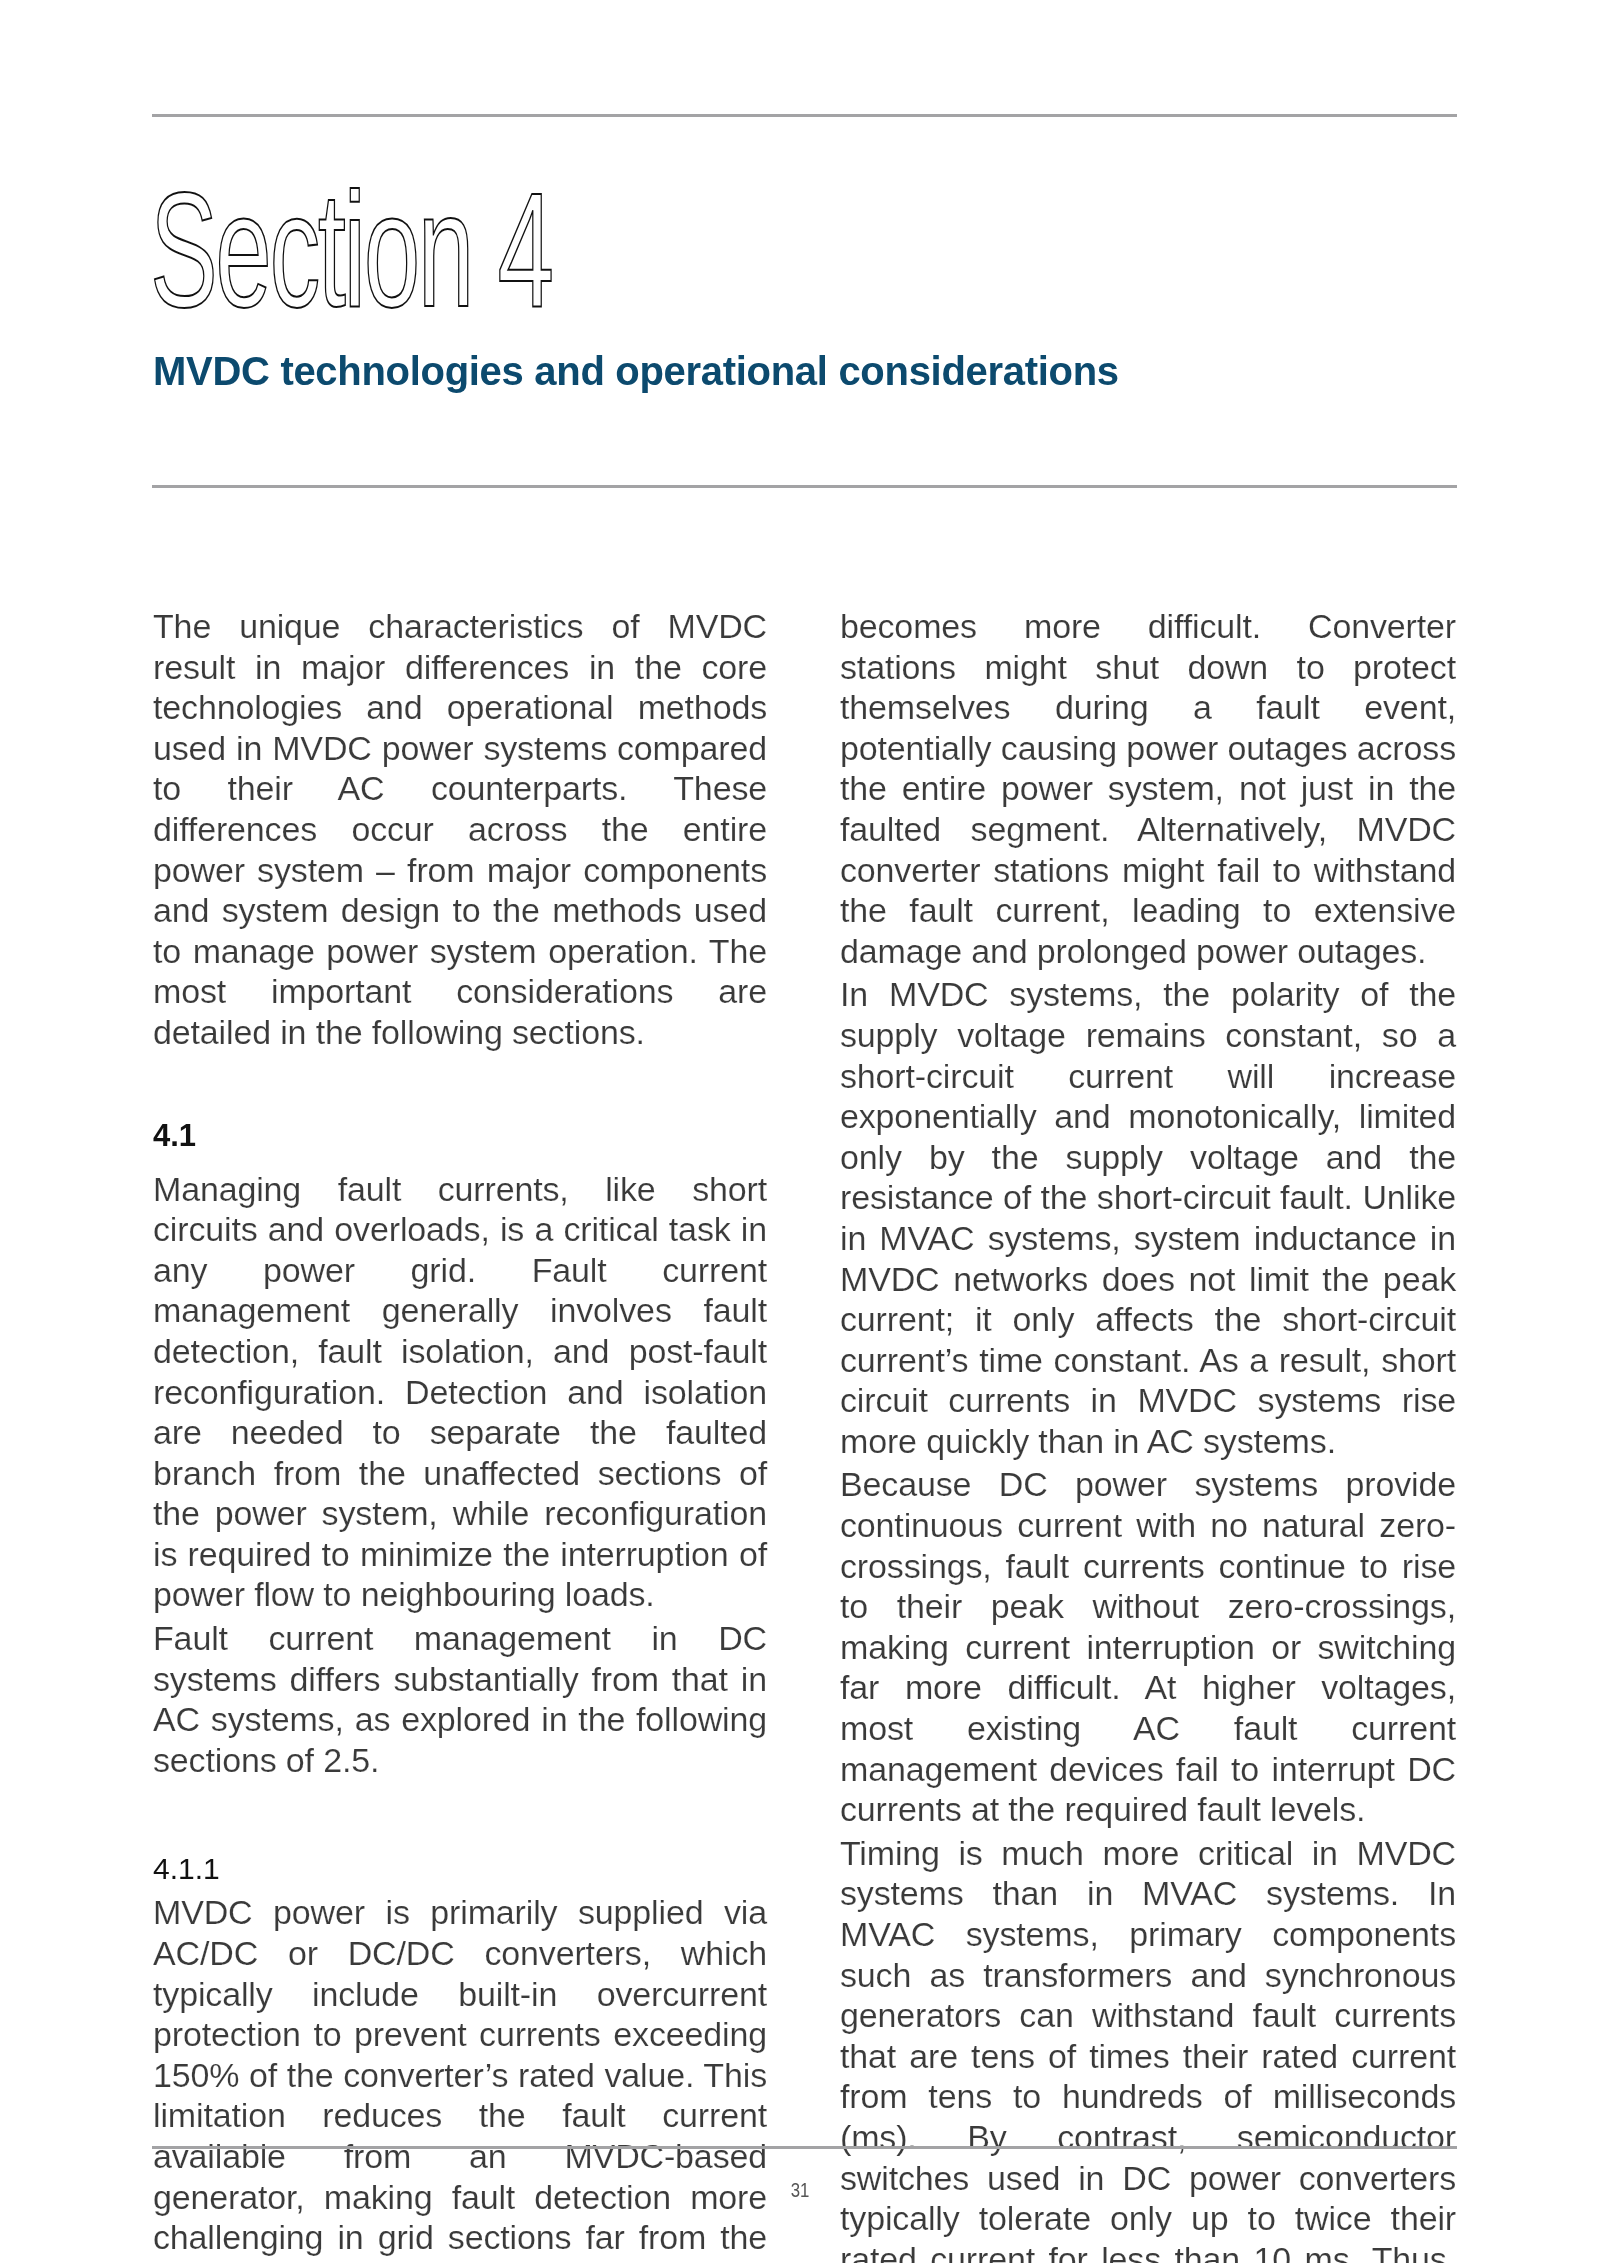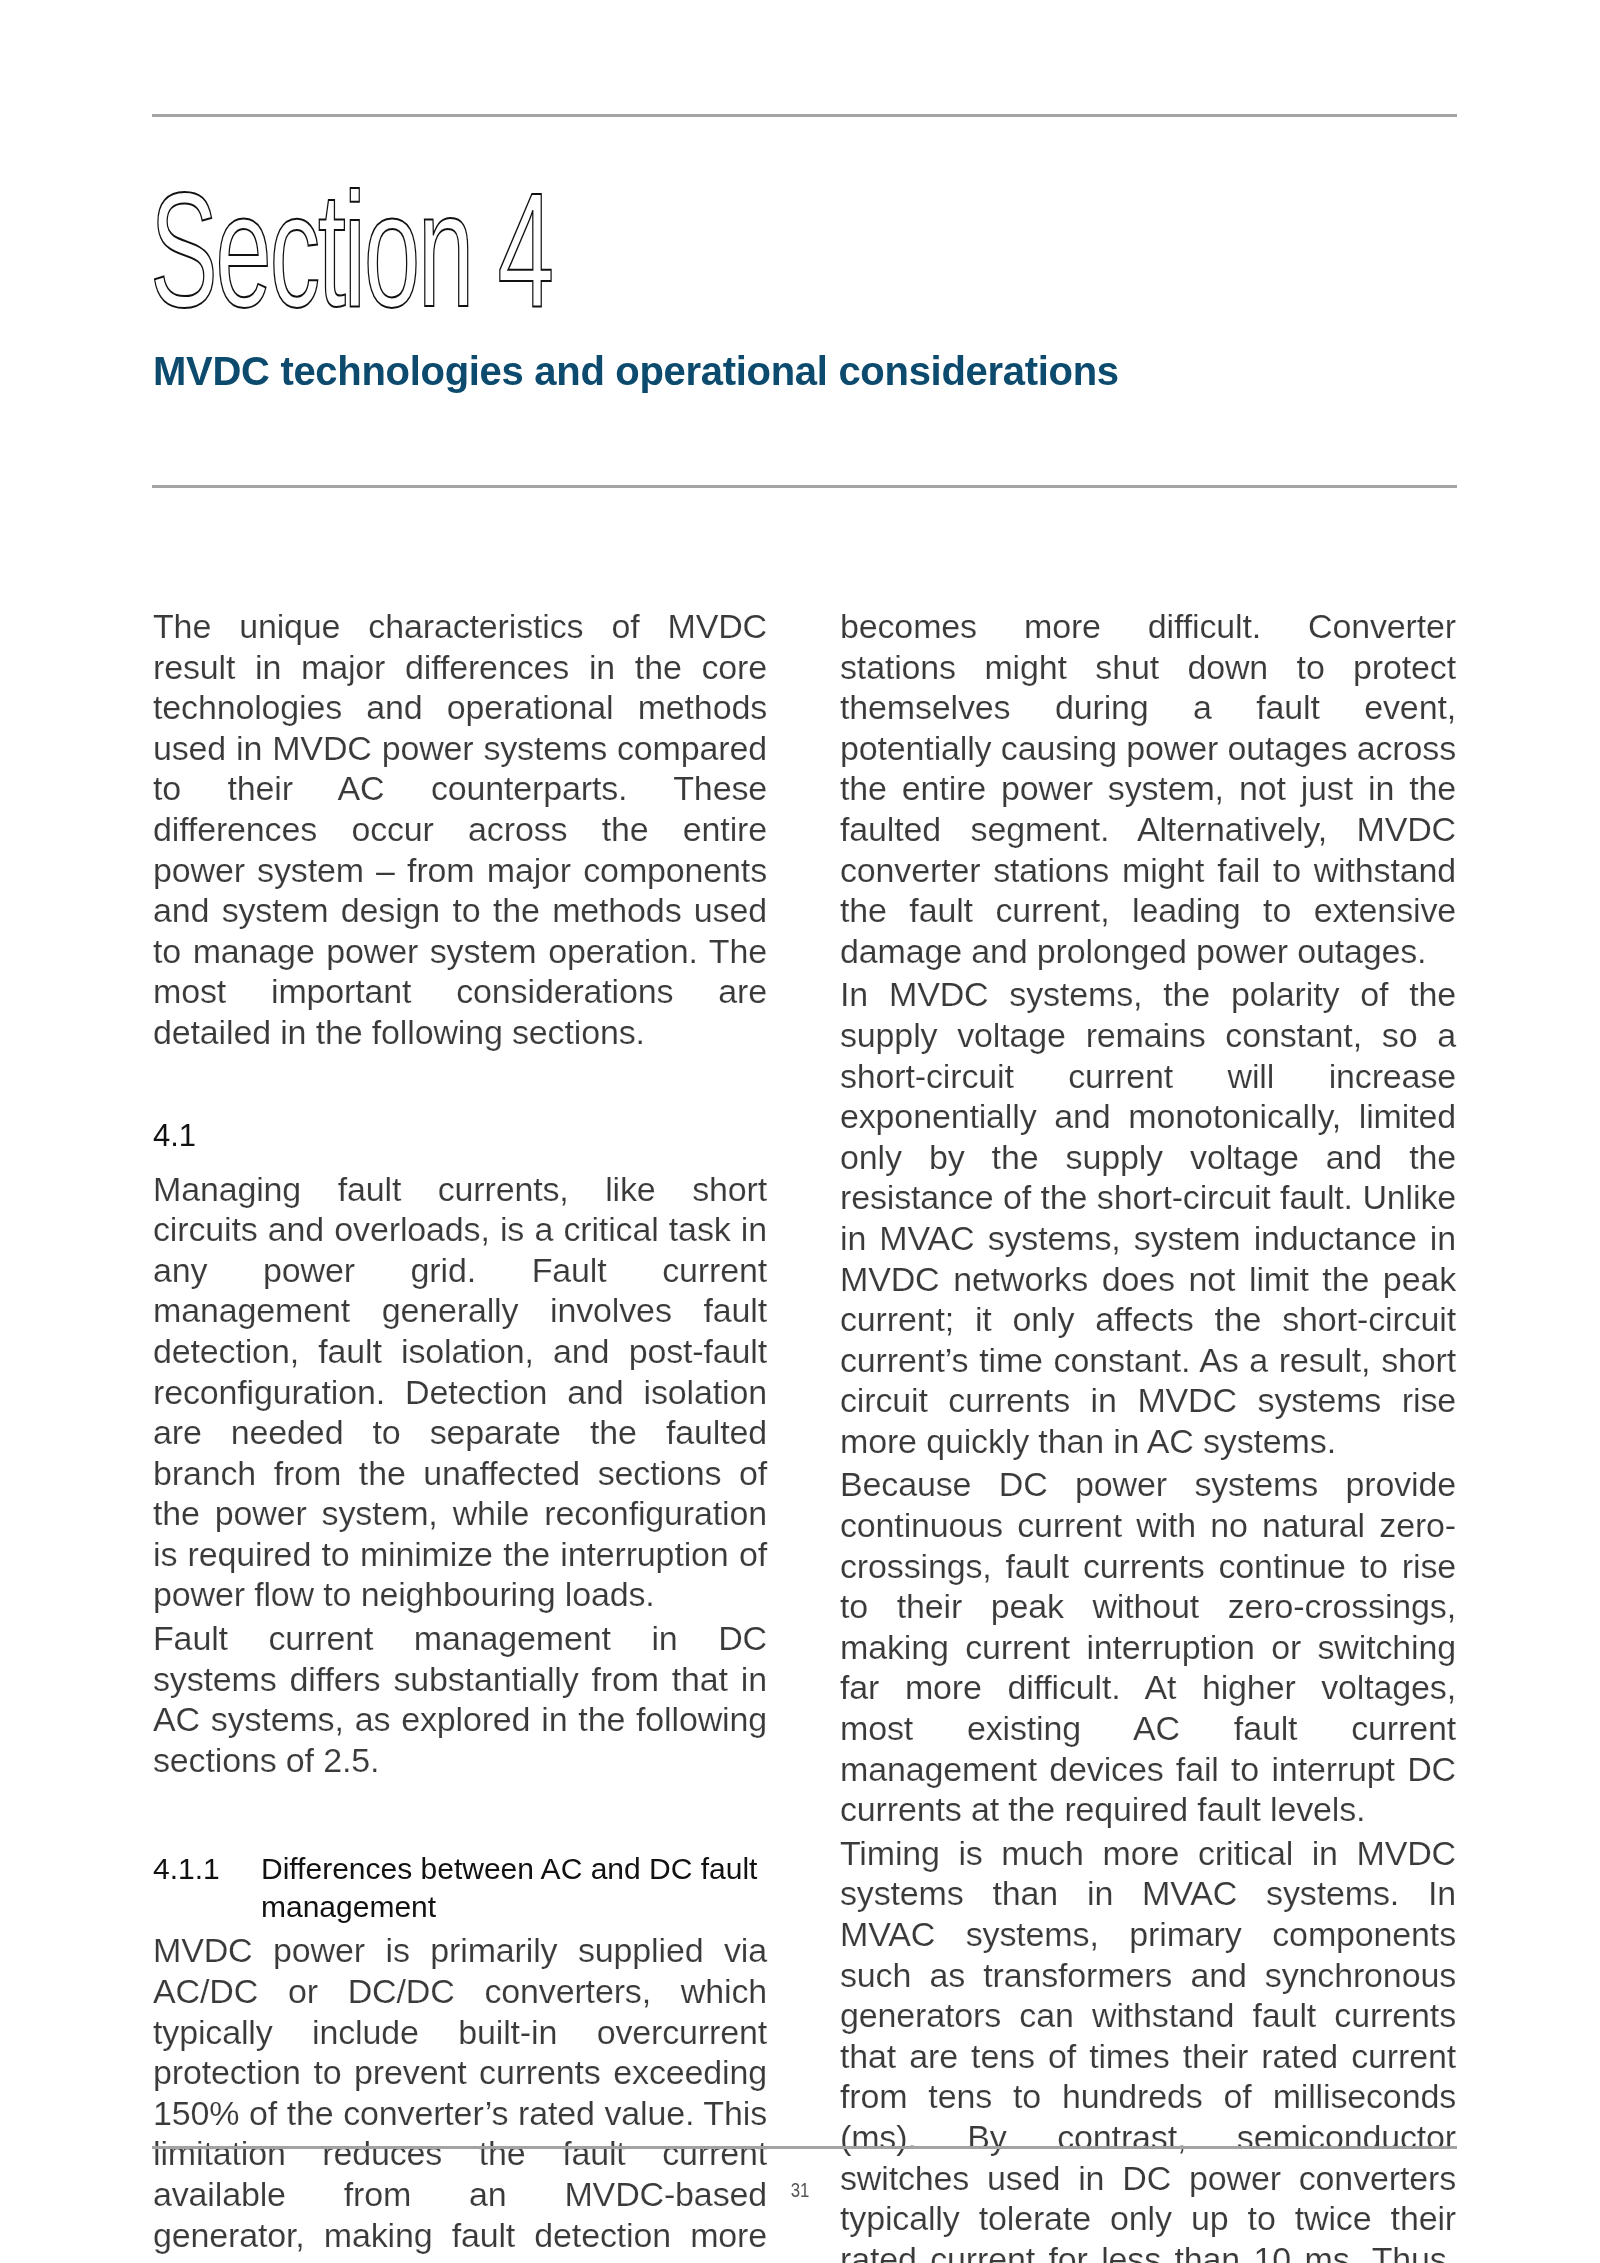--- a/index.html
+++ b/index.html
@@ -32,21 +32,21 @@
   .col.right { left: 840px; width: 616px; }
 
   p.body {
     margin: 0; font-size: 34px; line-height: 40.6px; text-align: justify;
     color: #3a3a3a; font-weight: 400; letter-spacing: -0.15px;
     -webkit-text-stroke: 0.15px #ffffff;
   }
   p.body + p.body { margin-top: 3px; }
 
   .h2 {
-    display: flex; font-size: 31px; font-weight: 400; color: #111;
+    display: flex; font-size: 31px; font-weight: 700; color: #111;
     line-height: 38px; margin: 64px 0 14px 0; gap: 48px;
   }
   .h2 .num { width: 100px; flex: 0 0 100px; }
   .h3 {
     display: flex; font-size: 30px; font-weight: 400; color: #111;
     line-height: 38px; margin: 70px 0 4px 0;
   }
   .h3 .num { width: 108px; flex: 0 0 108px; }
   .h3 .title { flex: 1; }
 
@@ -69,21 +69,20 @@
   <p class="body">The unique characteristics of MVDC result in major differences in the core technologies and operational methods used in MVDC power systems compared to their AC counterparts. These differences occur across the entire power system – from major components and system design to the methods used to manage power system operation. The most important considerations are detailed in the following sections.</p>
 
   <div class="h2">
     <span class="num">4.1</span>
   </div>
   <p class="body">Managing fault currents, like short circuits and overloads, is a critical task in any power grid. Fault current management generally involves fault detection, fault isolation, and post-fault reconfiguration. Detection and isolation are needed to separate the faulted branch from the unaffected sections of the power system, while reconfiguration is required to minimize the interruption of power flow to neighbouring loads.</p>
   <p class="body">Fault current management in DC systems differs substantially from that in AC systems, as explored in the following sections of 2.5.</p>
 
   <div class="h3">
     <span class="num">4.1.1</span>
-    <span class="title">Differences between AC and DC fault management</span>
   </div>
   <p class="body" style="text-align-last: justify;">MVDC power is primarily supplied via AC/DC or DC/DC converters, which typically include built-in overcurrent protection to prevent currents exceeding 150% of the converter’s rated value. This limitation reduces the fault current available from an MVDC-based generator, making fault detection more challenging in grid sections far from the generator. Consequently, fault isolation</p>
 </div>
 
 <div class="col right">
   <p class="body">becomes more difficult. Converter stations might shut down to protect themselves during a fault event, potentially causing power outages across the entire power system, not just in the faulted segment. Alternatively, MVDC converter stations might fail to withstand the fault current, leading to extensive damage and prolonged power outages.</p>
   <p class="body">In MVDC systems, the polarity of the supply voltage remains constant, so a short-circuit current will increase exponentially and monotonically, limited only by the supply voltage and the resistance of the short-circuit fault. Unlike in MVAC systems, system inductance in MVDC networks does not limit the peak current; it only affects the short-circuit current’s time constant. As a result, short circuit currents in MVDC systems rise more quickly than in AC systems.</p>
   <p class="body">Because DC power systems provide continuous current with no natural zero-crossings, fault currents continue to rise to their peak without zero-crossings, making current interruption or switching far more difficult. At higher voltages, most existing AC fault current management devices fail to interrupt DC currents at the required fault levels.</p>
   <p class="body">Timing is much more critical in MVDC systems than in MVAC systems. In MVAC systems, primary components such as transformers and synchronous generators can withstand fault currents that are tens of times their rated current from tens to hundreds of milliseconds (ms). By contrast, semiconductor switches used in DC power converters typically tolerate only up to twice their rated current for less than 10 ms. Thus, fault detection and isolation in MVDC systems must be completed within 10 ms to protect the converter.</p>
 </div>

